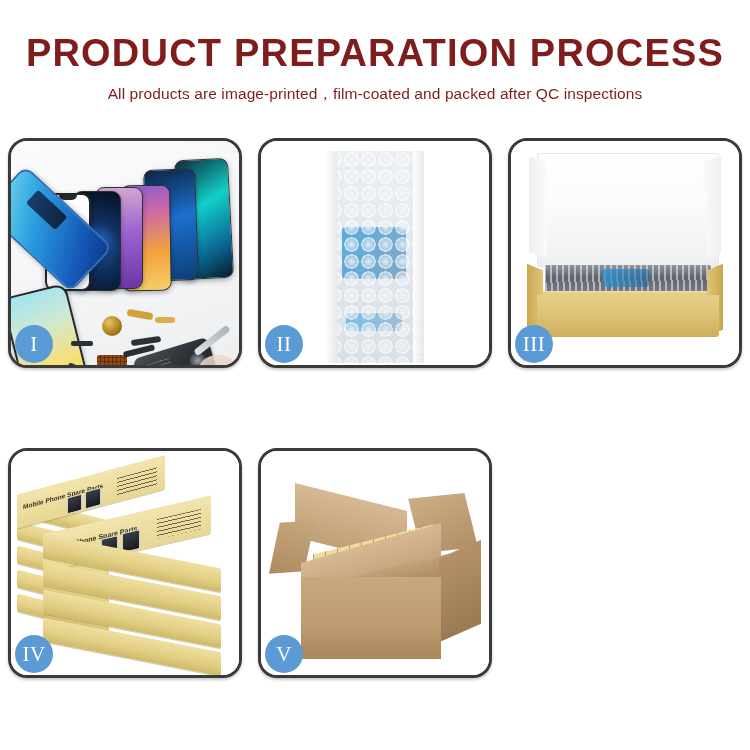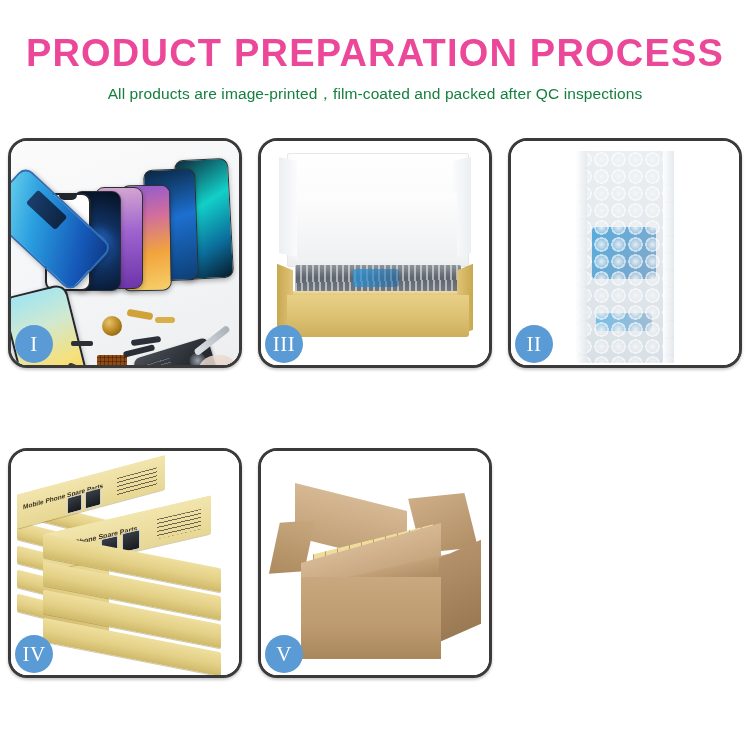--- a/index.html
+++ b/index.html
@@ -19,30 +19,30 @@
   .header {
     width: 750px;
     padding-top: 34px;
     text-align: center;
   }
   .title {
     font-family: "Liberation Sans", sans-serif;
     font-size: 38px;
     font-weight: bold;
     letter-spacing: 1.2px;
-    color: #ec4899;
+    color: #7f1d1d;
     line-height: 1.05;
     white-space: nowrap;
   }
   .subtitle {
     margin-top: 10px;
     font-family: "Liberation Sans", sans-serif;
     font-size: 15.5px;
     font-weight: normal;
-    color: #15803d;
+    color: #7f1d1d;
     letter-spacing: 0.1px;
     white-space: nowrap;
   }
 
   
   .grid {
     position: absolute;
     top: 138px;
     left: 8px;
     width: 734px;
@@ -488,49 +488,49 @@
           <div class="part pt-tool"></div>
           <div class="part pt-hand"></div>
         </div>
       </div>
       <div class="badge">I</div>
     </div>
 
     <div class="panel">
       <div class="panel-inner">
         <div class="scene">
+          <div class="p2-bg"></div>
+          <div class="pouch">
+            <div class="pouch-item"></div>
+            <div class="bubbles"></div>
+            <div class="bubbles-ring"></div>
+            <div class="pouch-seal-l"></div>
+            <div class="pouch-seal-r"></div>
+          </div>
+        </div>
+      </div>
+      <div class="badge">II</div>
+    </div>
+
+    <div class="panel">
+      <div class="panel-inner">
+        <div class="scene">
           <div class="p3-bg"></div>
           <div class="lid-back"></div>
           <div class="lid-flapL"></div>
           <div class="lid-flapR"></div>
           <div class="foam"></div>
           <div class="tray-wrapped"></div>
           <div class="box-lip"></div>
           <div class="box-sideL"></div>
           <div class="box-sideR"></div>
           <div class="box-front"></div>
         </div>
       </div>
       <div class="badge">III</div>
-    </div>
-
-    <div class="panel">
-      <div class="panel-inner">
-        <div class="scene">
-          <div class="p2-bg"></div>
-          <div class="pouch">
-            <div class="pouch-item"></div>
-            <div class="bubbles"></div>
-            <div class="bubbles-ring"></div>
-            <div class="pouch-seal-l"></div>
-            <div class="pouch-seal-r"></div>
-          </div>
-        </div>
-      </div>
-      <div class="badge">II</div>
     </div>
   </div>
 
   <div class="row">
 
     <div class="panel">
       <div class="panel-inner">
         <div class="scene">
           <div class="p4-bg"></div>
           <div class="stackwrap">

